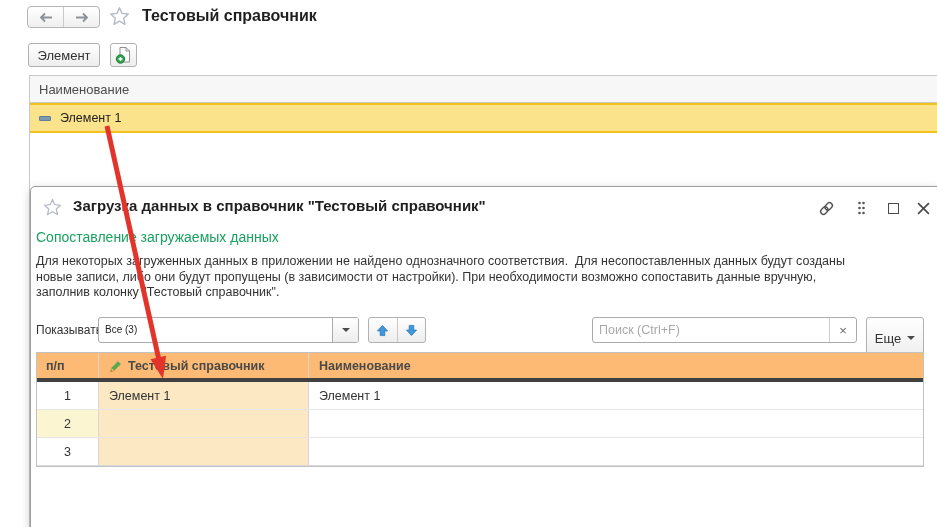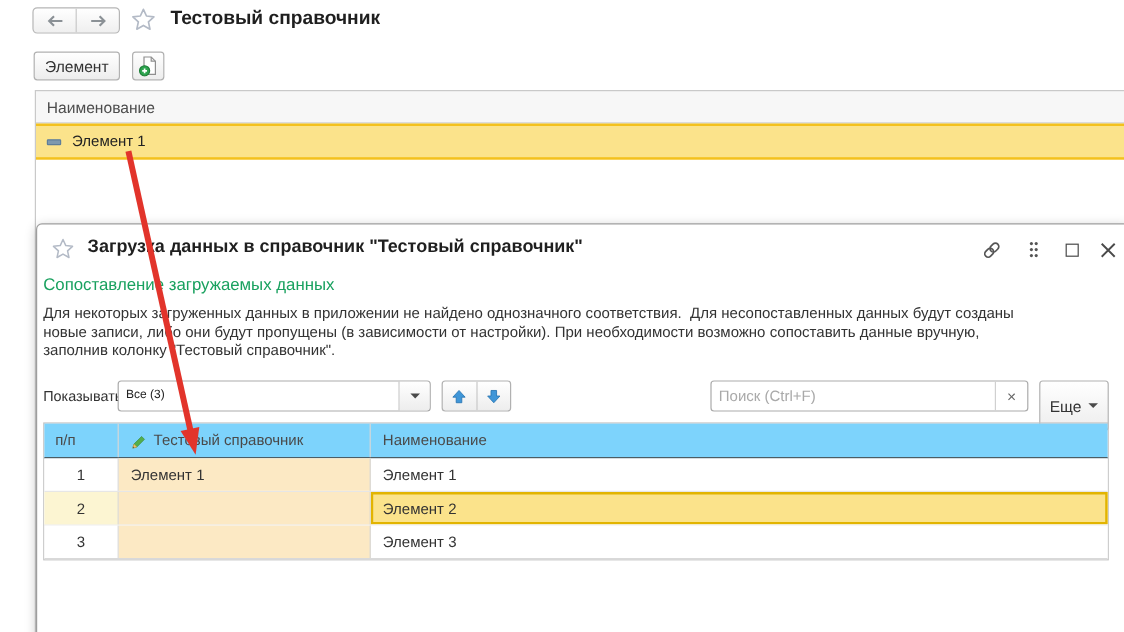--- a/index.html
+++ b/index.html
@@ -60,21 +60,21 @@
   .searchbox { position:absolute; left:561px; top:130px; width:265px; height:26px;
     border:1px solid #ababab; border-radius:3px; background:#fff; display:flex; }
   .searchbox input { flex:1; border:none; outline:none; font-family:"Liberation Sans",sans-serif;
     font-size:12.5px; color:#222; padding:0 6px; background:transparent; }
   .searchbox input::placeholder { color:#a9a9a9; }
   .search-clear { width:27px; border:none; border-left:1px solid #d0d0d0; background:transparent;
     font-size:13px; color:#666; display:flex; align-items:center; justify-content:center; }
   .more-btn { position:absolute; left:835px; top:130px; width:58px; height:42px; gap:6px; }
   
   .dtable { position:absolute; left:5px; top:165px; width:888px; border:1px solid #c2c2c2; font-size:12.5px; }
-  .dt-header { display:flex; height:29px; background:#7dd3fc; border-bottom:1px solid #404040; color:#4a4a4a; }
+  .dt-header { display:flex; height:29px; background:#fdba74; border-bottom:4px solid #404040; color:#4a4a4a;font-weight:bold; }
   .dt-row { display:flex; height:28px; border-bottom:1px solid #e6e6e6; background:#fff; }
   .dt-row:last-child { border-bottom:1px solid #d9d9d9; }
   .dt-cell { display:flex; align-items:center; overflow:hidden; white-space:nowrap; }
   .c1 { width:62px; justify-content:center; border-right:1px solid #d6d6d6; }
   .dt-header .c1 { justify-content:flex-start; padding-left:9px; }
   .c2 { width:210px; padding-left:10px; border-right:1px solid #d6d6d6; gap:6px; }
   .c3 { flex:1; padding-left:10px; }
   .cell-map { background:#fce9c4; }
   .cell-palesel { background:#fcf5d2; }
   .cell-current { background:#fbe38b; box-shadow:inset 0 0 0 2px #e2b400; }
@@ -207,26 +207,24 @@
       </div>
 
       <div class="dt-row">
         <div class="dt-cell c1">1</div>
         <div class="dt-cell c2 cell-map">Элемент 1</div>
         <div class="dt-cell c3">Элемент 1</div>
       </div>
       <div class="dt-row">
         <div class="dt-cell c1 cell-palesel">2</div>
         <div class="dt-cell c2 cell-map"></div>
-        <div class="dt-cell c3 cell-current">Элемент 2</div>
       </div>
       <div class="dt-row">
         <div class="dt-cell c1">3</div>
         <div class="dt-cell c2 cell-map"></div>
-        <div class="dt-cell c3">Элемент 3</div>
       </div>
     </div>
   </div>
 
   <svg class="arrow-overlay">
     <line x1="87" y1="126" x2="139" y2="360" stroke="#e2342b" stroke-width="5"></line>
     <polygon points="143,379 130.5,359.2 146.1,355.8" fill="#e2342b"></polygon>
   </svg>
 
 </div>

